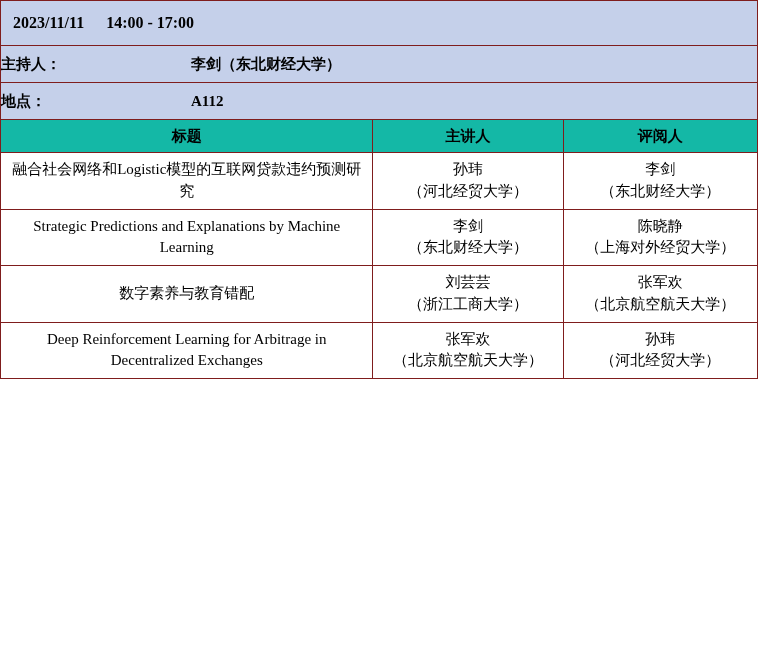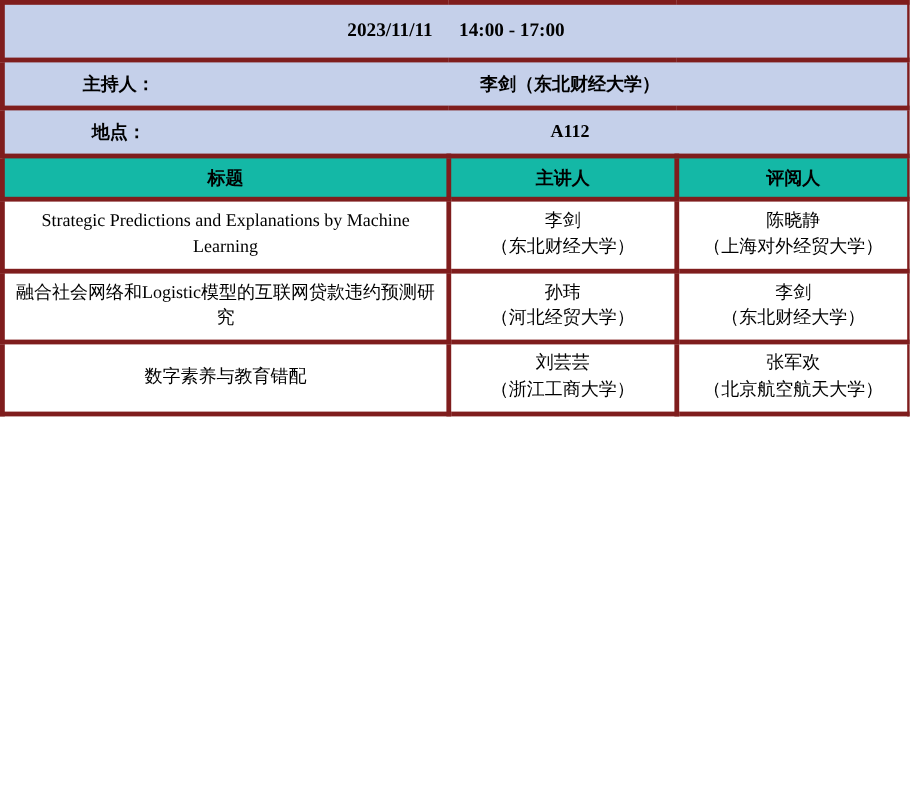--- a/index.html
+++ b/index.html
@@ -19,24 +19,23 @@
     height: 669px;
     box-sizing: border-box;
     position: relative;
   }
   table.session {
     border-collapse: collapse;
     width: 758px;
     table-layout: fixed;
   }
   table.session td {
-    border: 4px solid #7f1d1d;
+    border: 1px solid #7f1d1d;
     vertical-align: middle;
     padding: 0;
-    text-align: center;
   }
   
   .hdr-cell {
     background: #c5d0ea;
     height: 36px;
     font-size: 16px;
     font-weight: bold;
     padding: 4px 12px !important;
     white-space: nowrap;
   }
@@ -128,52 +127,63 @@
           </div>
         </td>
       </tr>
       <tr>
         <td class="col-head">标题</td>
         <td class="col-head">主讲人</td>
         <td class="col-head">评阅人</td>
       </tr>
 
       <tr>
+        <td class="cell cell-title">融合社会网络和Logistic模型的互联网贷款违约预测研究</td>
+        <td class="cell">
+          <span class="person-name">孙玮</span>
+          <span class="person-affil">（河北经贸大学）</span>
+        </td>
+        <td class="cell">
+          <span class="person-name">李剑</span>
+          <span class="person-affil">（东北财经大学）</span>
+        </td>
+      </tr>
+
+      <tr>
         <td class="cell cell-title">Strategic Predictions and Explanations by Machine Learning</td>
         <td class="cell">
           <span class="person-name">李剑</span>
           <span class="person-affil">（东北财经大学）</span>
         </td>
         <td class="cell">
           <span class="person-name">陈晓静</span>
           <span class="person-affil">（上海对外经贸大学）</span>
-        </td>
-      </tr>
-
-      <tr>
-        <td class="cell cell-title">融合社会网络和Logistic模型的互联网贷款违约预测研究</td>
-        <td class="cell">
-          <span class="person-name">孙玮</span>
-          <span class="person-affil">（河北经贸大学）</span>
-        </td>
-        <td class="cell">
-          <span class="person-name">李剑</span>
-          <span class="person-affil">（东北财经大学）</span>
         </td>
       </tr>
 
 
 
       <tr>
         <td class="cell cell-title">数字素养与教育错配</td>
         <td class="cell">
           <span class="person-name">刘芸芸</span>
           <span class="person-affil">（浙江工商大学）</span>
         </td>
         <td class="cell">
           <span class="person-name">张军欢</span>
           <span class="person-affil">（北京航空航天大学）</span>
         </td>
       </tr>
 
+      <tr>
+        <td class="cell cell-title">Deep Reinforcement Learning for Arbitrage in Decentralized Exchanges</td>
+        <td class="cell">
+          <span class="person-name">张军欢</span>
+          <span class="person-affil">（北京航空航天大学）</span>
+        </td>
+        <td class="cell">
+          <span class="person-name">孙玮</span>
+          <span class="person-affil">（河北经贸大学）</span>
+        </td>
+      </tr>
     </tbody>
   </table>
 </div>
 
 </body></html>

